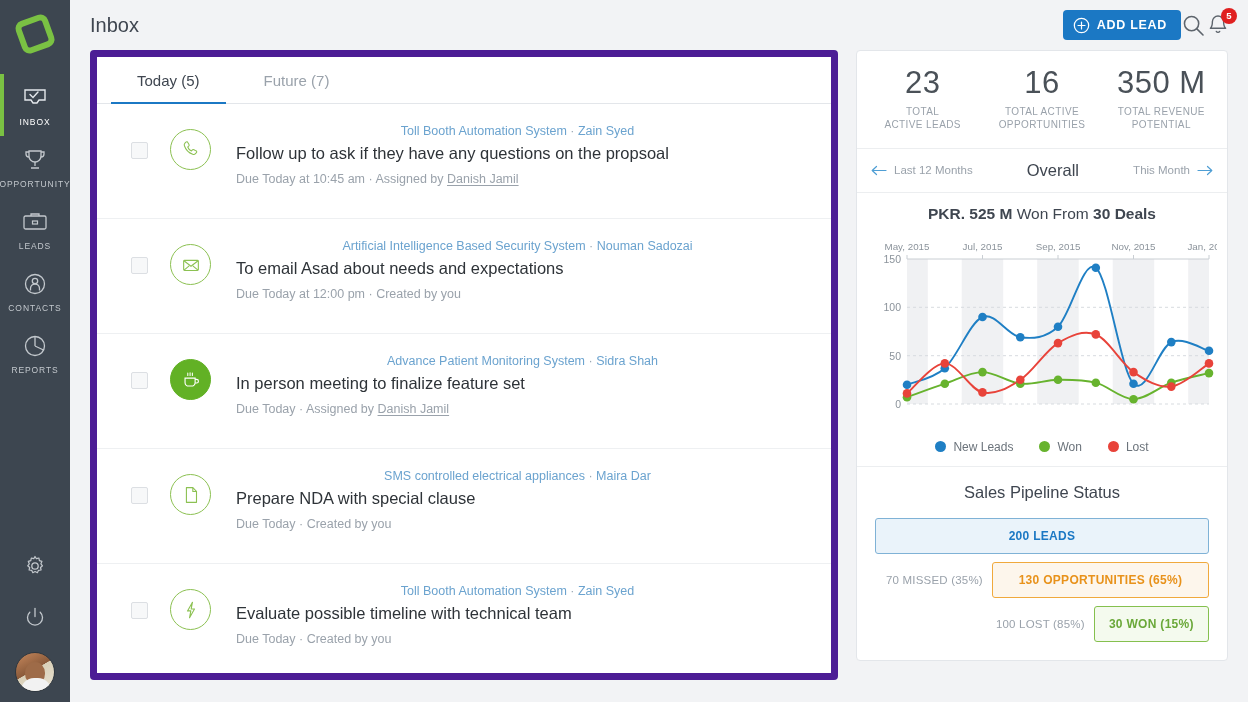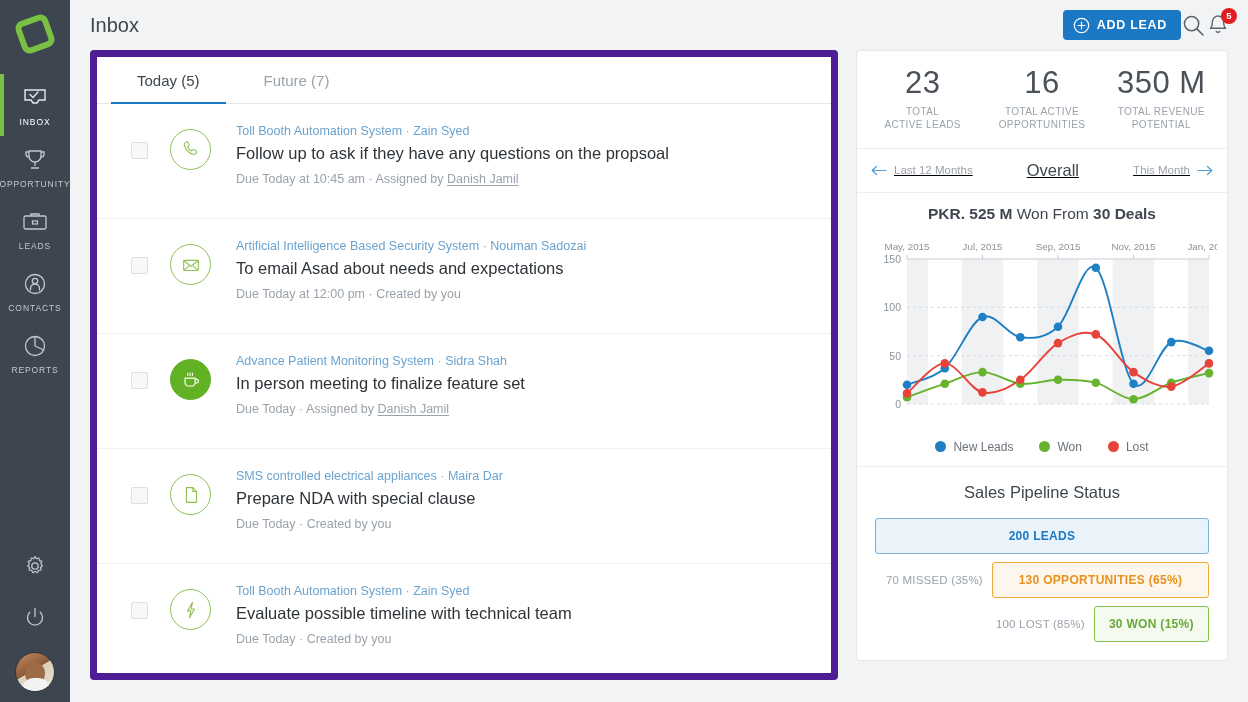--- a/index.html
+++ b/index.html
@@ -101,21 +101,21 @@
     width:17px;height:17px;border:1px solid #dcdfe3; background:#f7f8f9; border-radius:2px;
     margin: 20px 22px 0 12px; flex:0 0 17px; cursor:pointer;
   }
   .task-ico {
     width:41px;height:41px;border-radius:50%;border:1px solid #8cc152;
     display:flex;align-items:center;justify-content:center;flex:0 0 41px;
     margin: 7px 25px 0 0;
   }
   .task-ico.filled { background:#62b125; border-color:#62b125; }
   .task-body { flex:1; min-width:0; padding-top: 2px;}
-  .task-meta-top { font-size:12.5px; color:#6ba3cf; margin-bottom: 6px; }
+  .task-meta-top { font-size:12.5px; color:#6ba3cf; margin-bottom: 6px; text-align: center; }
   .task-meta-top .sep { color:#9aa8b4; }
   .task-title { font-size:16.5px; color:#2e3338; font-weight:400; margin-bottom: 9px; }
   .task-meta-bot { font-size:12.5px; color:#9aa2ab; }
   .task-meta-bot u { text-decoration: underline; text-underline-offset: 2px; }
   .task-actions { display:flex; gap:9px; margin: 28px 0 0 10px; }
   .pill {
     border:1px solid #e2e5e8; border-radius:16px; height:28px; padding:0 14px;
     display:flex;align-items:center;gap:7px; font-size:12.5px; color:#7b838c;
     background:#fff; cursor:pointer;
   }
@@ -123,21 +123,21 @@
   
   .right-card {
     width: 372px; background:#fff; border:1px solid #e3e6ea; border-radius:4px;
     height: 611px; overflow:hidden;
   }
   .stats { display:flex; padding: 14px 6px 16px; border-bottom:1px solid #eceef0; }
   .stat { flex:1; text-align:center; }
   .stat .num { font-size:31px; color:#4a5158; font-weight:300; line-height:1.15; letter-spacing:.5px;}
   .stat .lbl { font-size:10px; color:#9aa2ab; letter-spacing:.4px; line-height:1.35; margin-top:4px; }
   .range-bar {
-    display:flex; align-items:center; padding: 12px 14px; border-bottom:1px solid #eceef0;text-decoration:underline;
+    display:flex; align-items:center; padding: 12px 14px; border-bottom:1px solid #eceef0;
   }
   .range-link { font-size:11.5px; color:#9aa2ab; display:flex; align-items:center; gap:7px; cursor:pointer;}
   .range-center { flex:1; text-align:center; font-size:16.5px; color:#3f4650; }
   .chart-block { padding: 12px 10px 6px; border-bottom:1px solid #eceef0; }
   .chart-title { text-align:center; font-size:15.5px; color:#3f4650; margin-bottom: 12px; }
   .chart-title b { font-weight:700; }
   .legend { display:flex; justify-content:center; gap:26px; margin-top: 6px; padding-bottom:6px;}
   .legend-item { display:flex; align-items:center; gap:7px; font-size:12px; color:#6b737b; }
   .legend-dot { width:11px;height:11px;border-radius:50%; }
 

